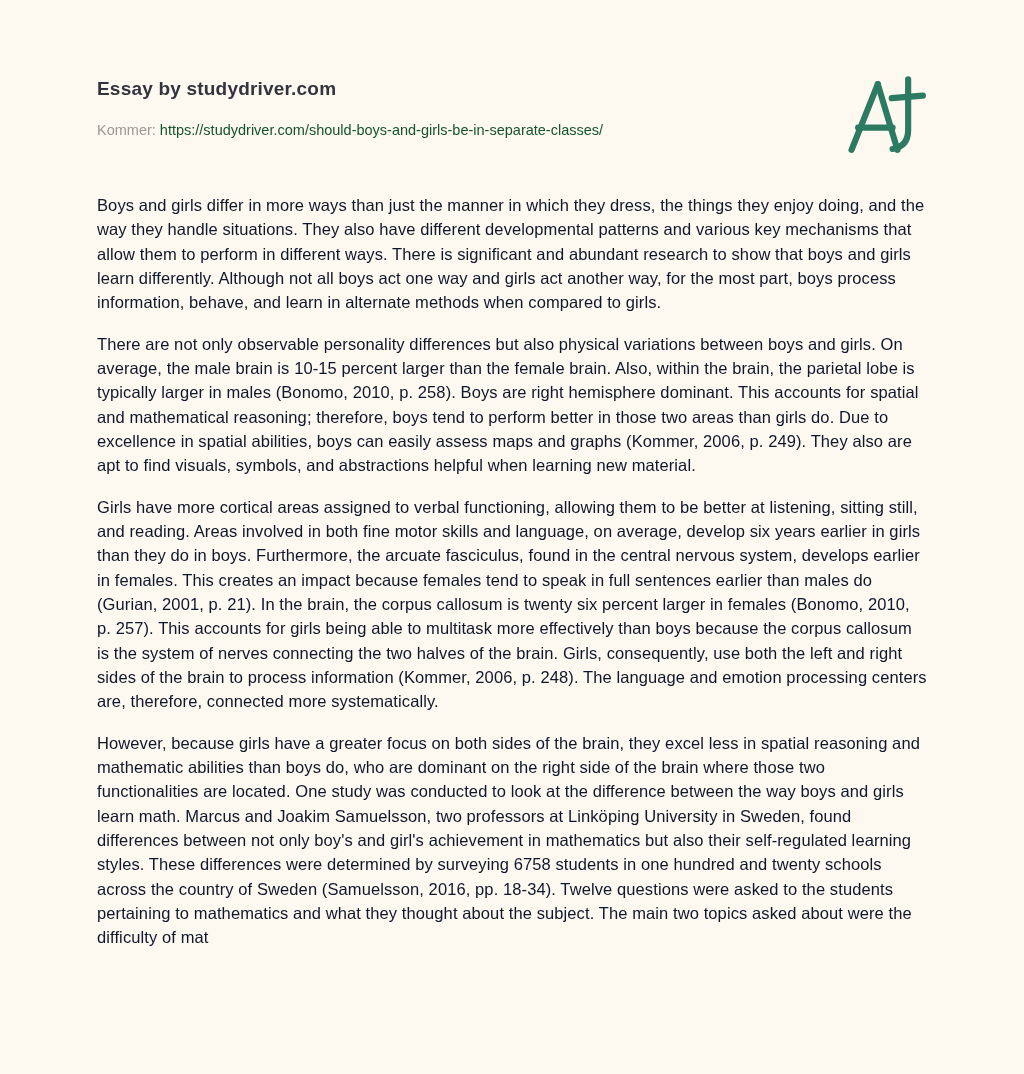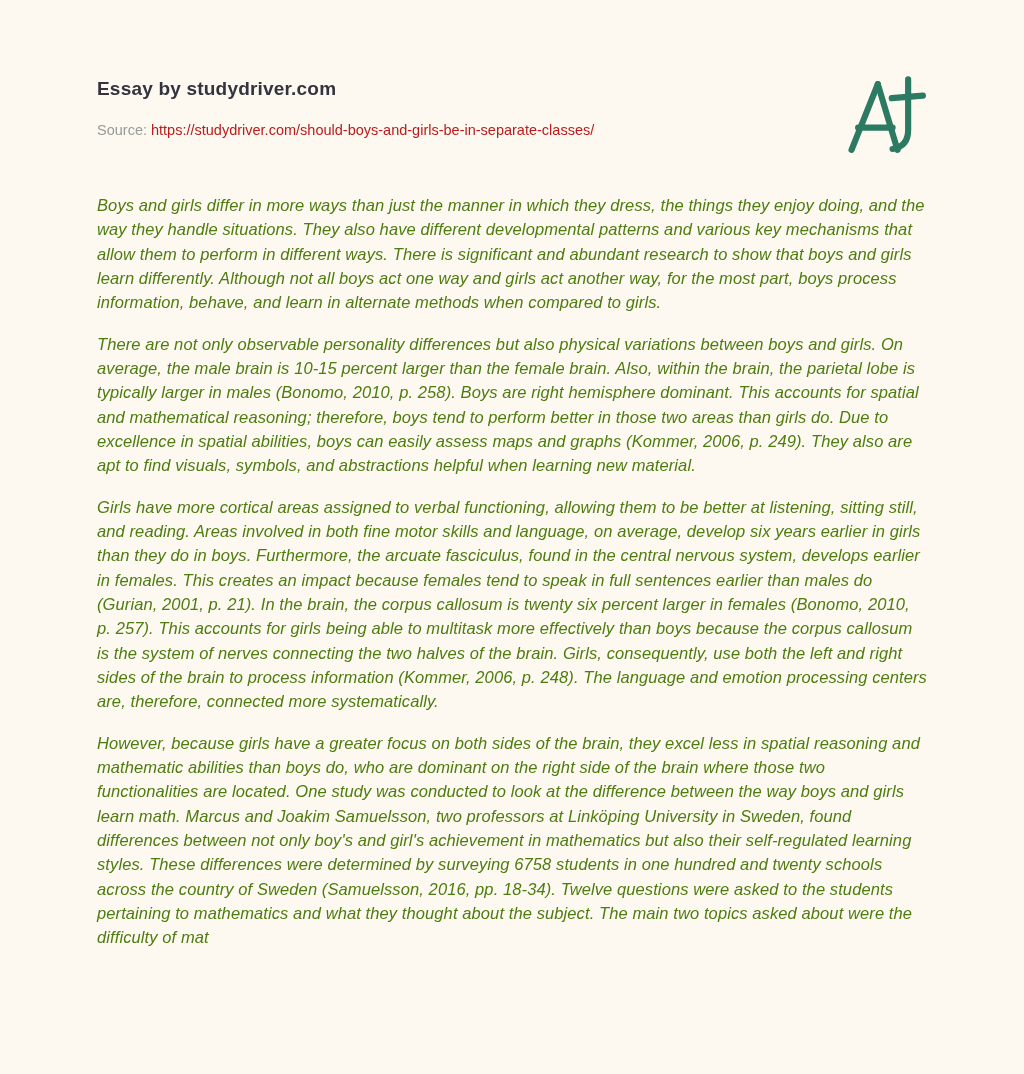--- a/index.html
+++ b/index.html
@@ -18,50 +18,49 @@
     gap: 46px;
   }
   .byline {
     font-size: 19px;
     font-weight: 700;
     color: #33343e;
     letter-spacing: .2px;
   }
   .source-line { margin-top: 22px; font-size: 14.5px; }
   .source-label { color: #9a9a96; margin-right: 4px; }
-  .source-url { color: #b91c1c; text-decoration: none; }
+  .source-url { color: #14532d; text-decoration: none; }
   .logo { margin-top: -6px; flex: 0 0 auto; }
 
   h1.title {
     margin-top: 106px;
     font-size: 29px;
     font-weight: 700;
     color: #343a4e;
     letter-spacing: .2px;
   }
   .body-text { margin-top: 27px; }
   .body-text p {
     font-size: 16.5px;
     line-height: 1.475;
-    color: #4d7c0f;
+    color: #0f172a;
     margin-bottom: 17px;
     letter-spacing: .1px;
-    font-style: italic;
   }
 </style>
 </head>
 <body>
 
 <div class="page">
 
   <div class="header">
     <div class="header-text">
       <div class="byline">Essay by studydriver.com</div>
       <div class="source-line">
-        <span class="source-label">Source:</span><a class="source-url" href="#">https://studydriver.com/should-boys-and-girls-be-in-separate-classes/</a>
+        <span class="source-label">Kommer:</span><a class="source-url" href="#">https://studydriver.com/should-boys-and-girls-be-in-separate-classes/</a>
       </div>
     </div>
     <div class="logo">
       <svg viewBox="0 0 100 100" width="82" height="90" aria-hidden="true">
         <g fill="none" stroke="#2d7a63" stroke-width="7.5" stroke-linecap="round" stroke-linejoin="round">
           <path d="M 8 90 L 40 10"></path>
           <path d="M 40 10 L 64 90"></path>
           <path d="M 16 63 L 58 63"></path>
           <path d="M 77 4 L 77 66 Q 77 86 58 89"></path>
           <path d="M 57 27 L 95 24"></path>

